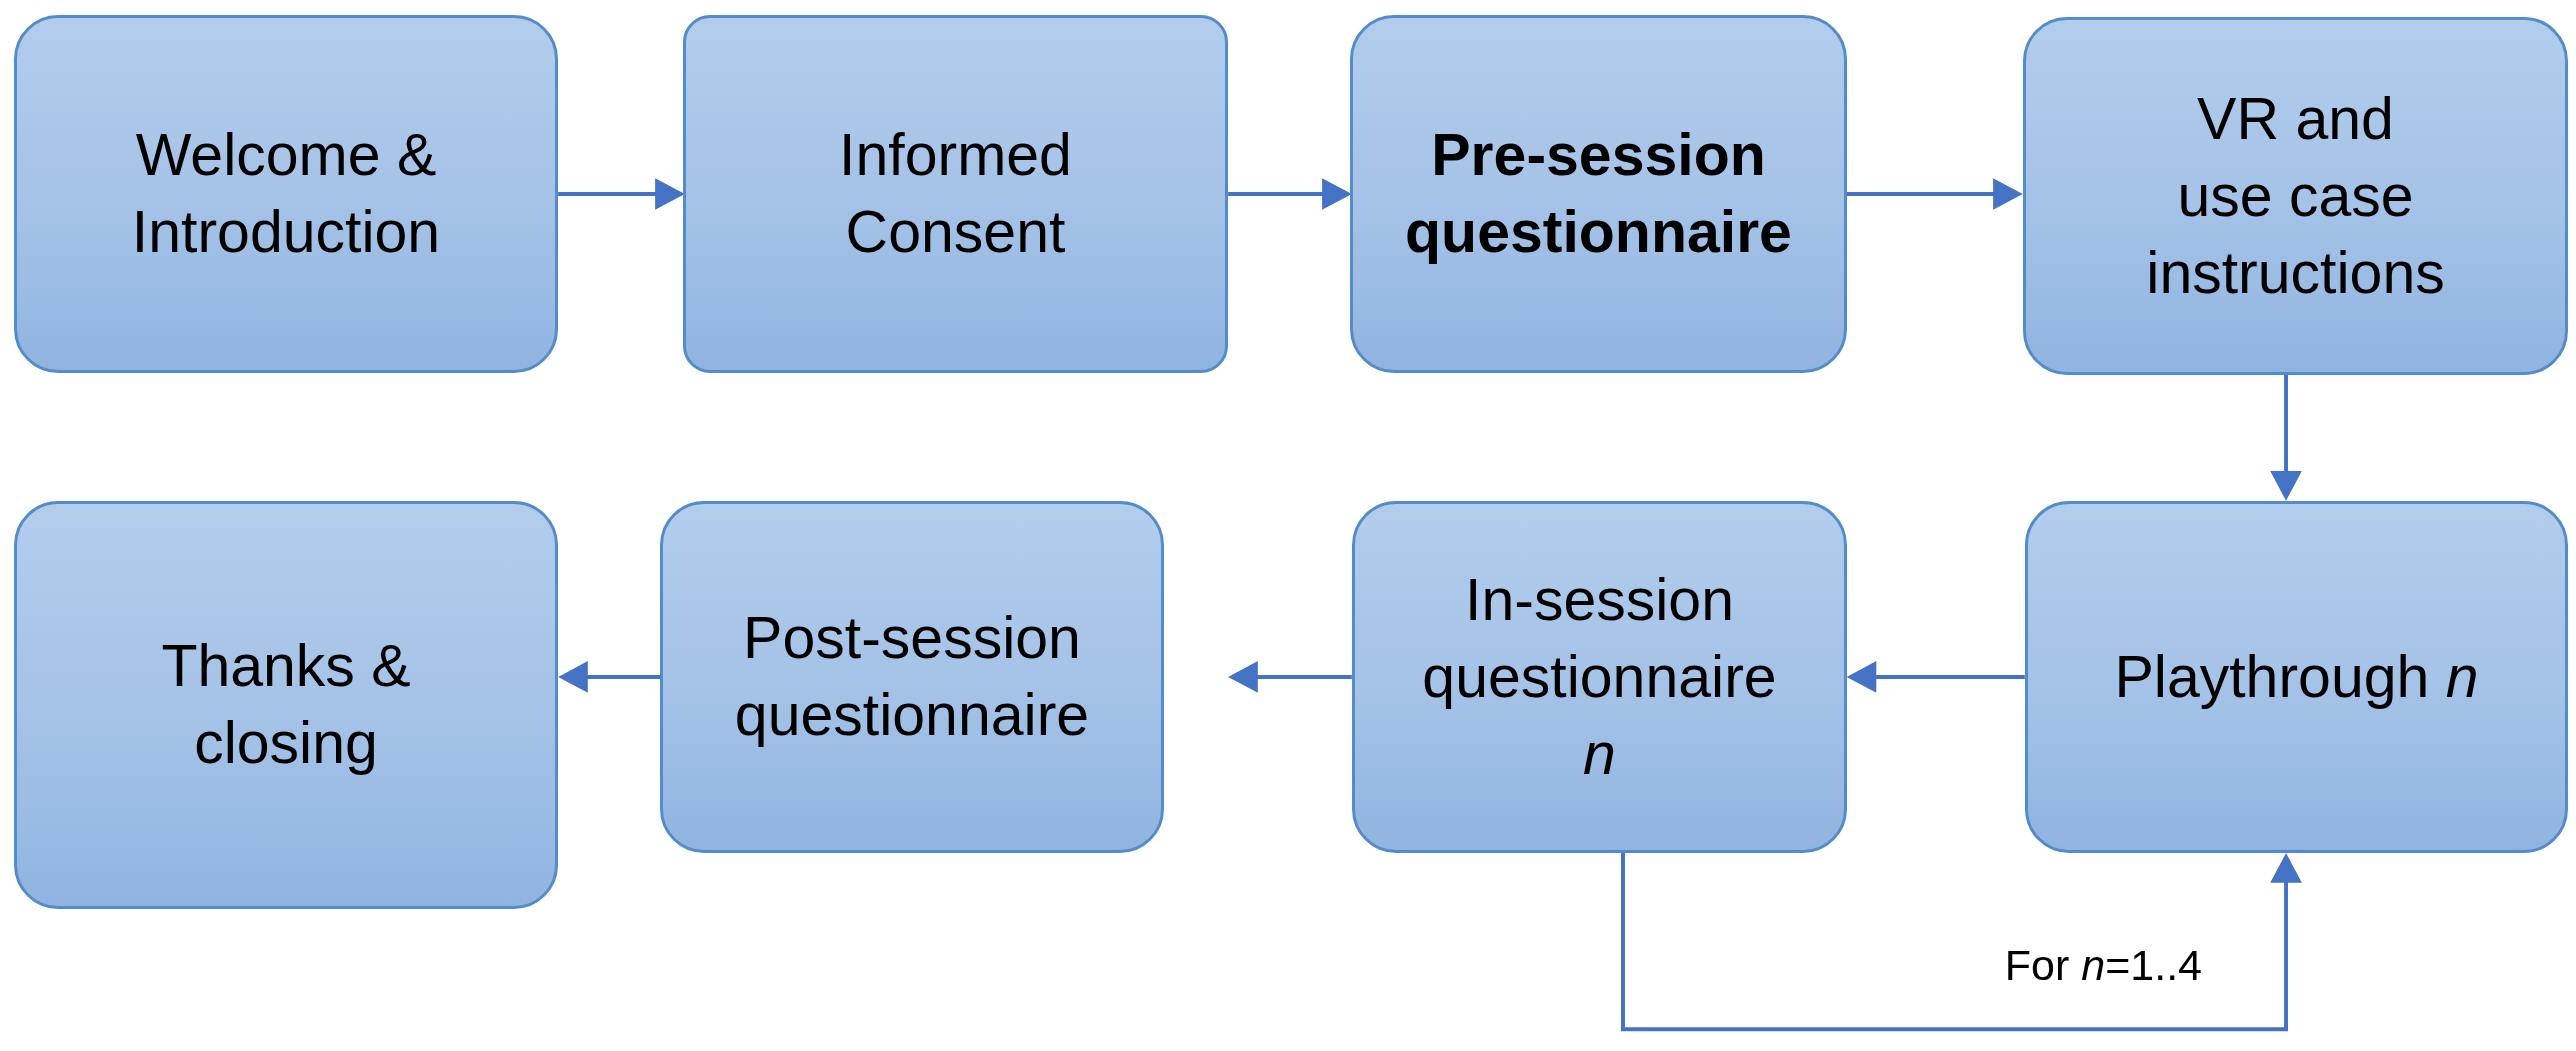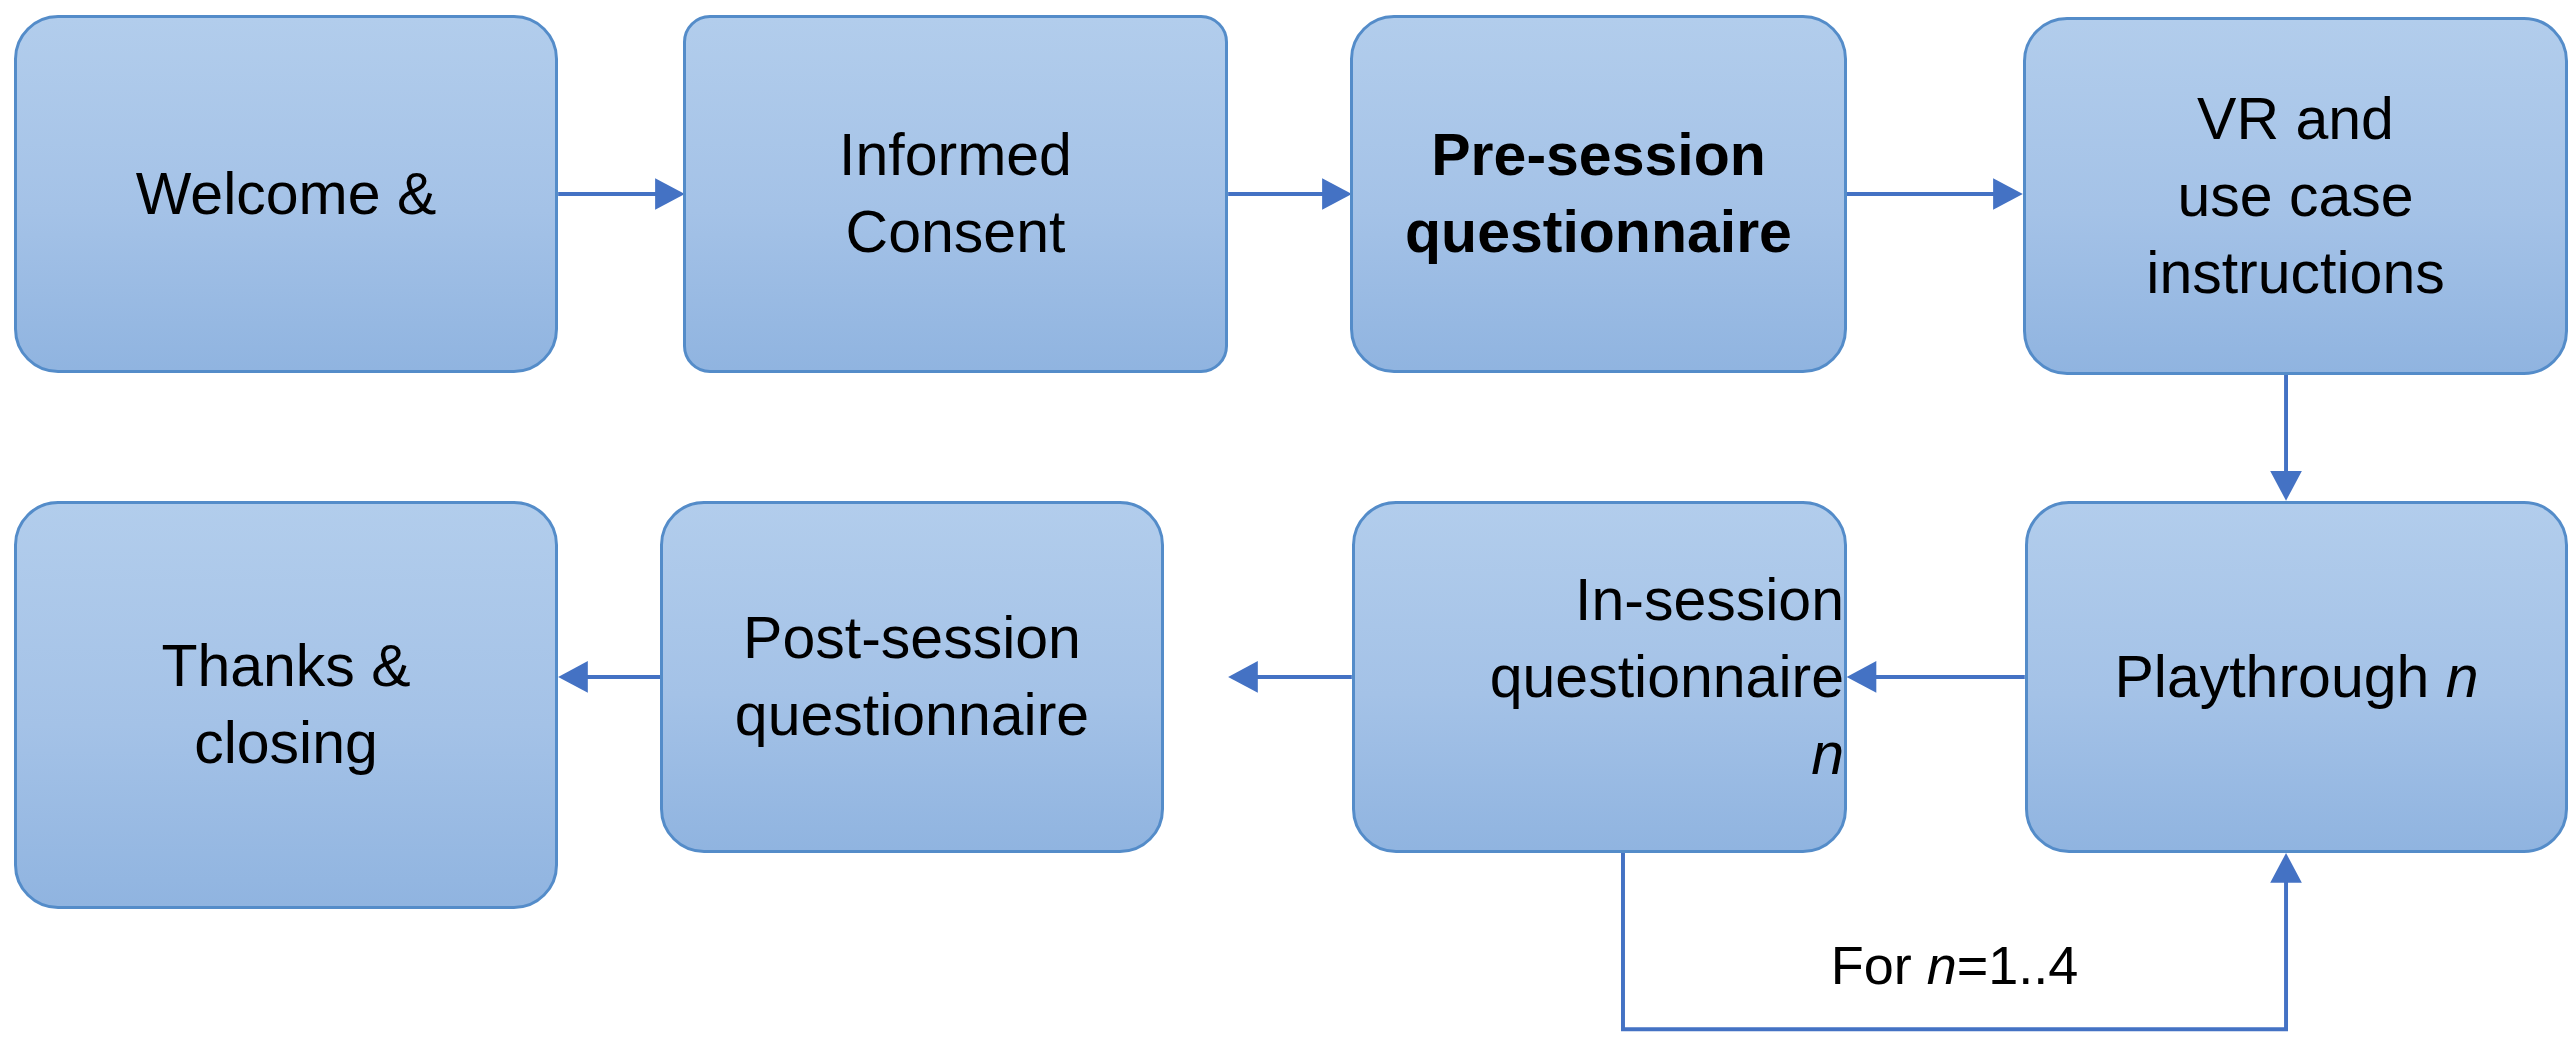--- a/index.html
+++ b/index.html
@@ -40,30 +40,30 @@
   .node .ln { white-space: nowrap; }
   .var { font-style: italic; }
   
   .b-welcome     { left: 14px;   top: 15px;  width: 544px; height: 358px; }
   .b-consent     { left: 683px;  top: 15px;  width: 545px; height: 358px; border-radius: 27px; }
   .b-presession  { left: 1350px; top: 15px;  width: 497px; height: 358px; font-weight: bold; }
   .b-vr          { left: 2023px; top: 17px;  width: 545px; height: 358px; }
   
   .b-thanks      { left: 14px;   top: 501px; width: 544px; height: 408px; }
   .b-postsession { left: 660px;  top: 501px; width: 504px; height: 352px; }
-  .b-insession   { left: 1352px; top: 501px; width: 495px; height: 352px; align-items: flex-end; }
+  .b-insession   { left: 1352px; top: 501px; width: 495px; height: 352px; }
   .b-playthrough { left: 2025px; top: 501px; width: 543px; height: 352px; }
 
   .loop-label {
     position: absolute;
     left: 1707px;
     top: 928px;
     width: 495px;
-    text-align: center;
-    font-size: 54px;
+    text-align: right;
+    font-size: 43px;
     line-height: 75px;
     white-space: nowrap;
   }
 </style>
 </head>
 <body>
 
 <div class="canvas">
 
   <svg class="connectors" viewBox="0 0 2603 1063" xmlns="http://www.w3.org/2000/svg">
@@ -98,20 +98,21 @@
       </g>
       <g>
         <polyline points="1640,862 1640,1040 2310,1040 2310,890" fill="none"></polyline>
         <polygon points="2294,892 2326,892 2310,862" stroke="none"></polygon>
       </g>
     </g>
   </svg>
 
   <div class="node b-welcome">
     <div class="ln">Welcome &amp;</div>
+    <div class="ln">Introduction</div>
   </div>
 
   <div class="node b-consent">
     <div class="ln">Informed</div>
     <div class="ln">Consent</div>
   </div>
 
   <div class="node b-presession">
     <div class="ln">Pre-session</div>
     <div class="ln">questionnaire</div>

